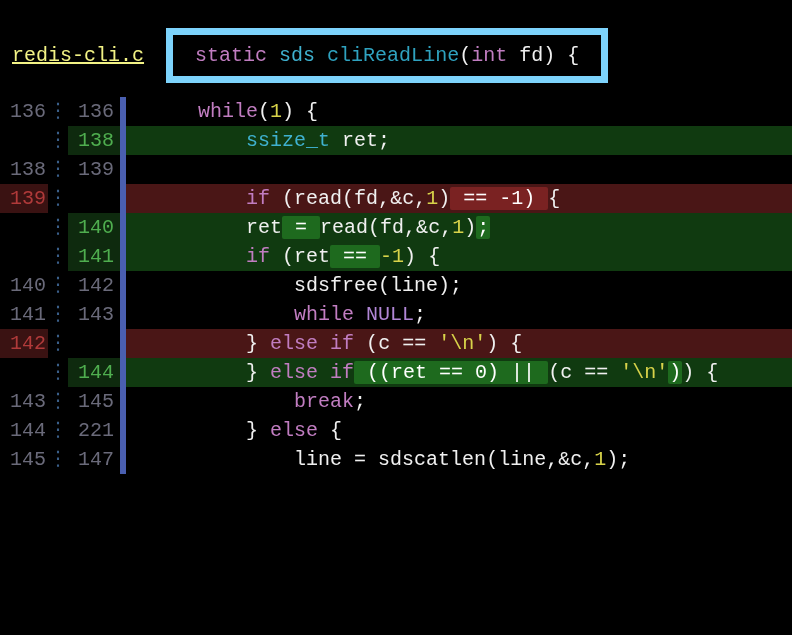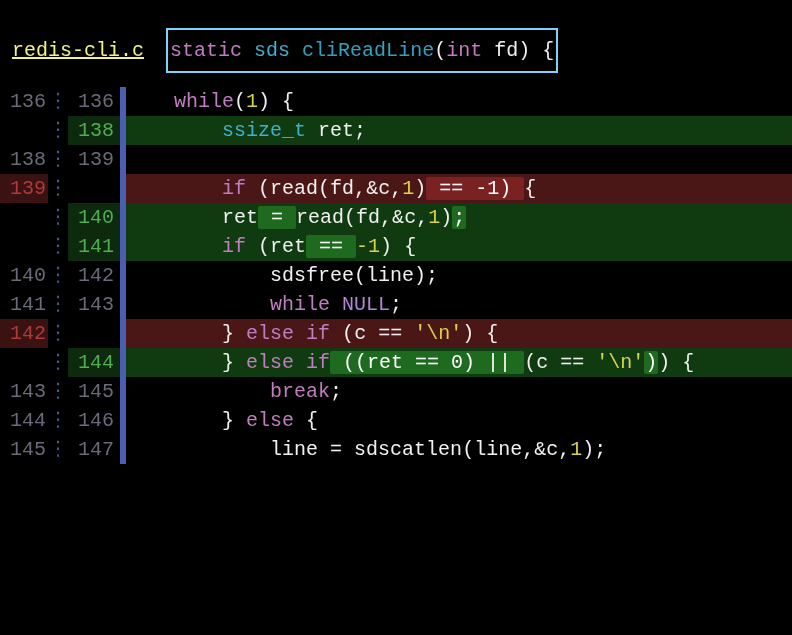--- a/index.html
+++ b/index.html
@@ -1,36 +1,36 @@
 <!DOCTYPE html>
 <html><head>
 <meta charset="utf-8">
 <style>
 html,body{margin:0;padding:0;background:#000;color:#fff;font-family:'Menlo','Consolas','Courier New',monospace;font-size:20px;line-height:1.45;}
 .wrap{width:792px;height:635px;background:#000;position:relative;overflow:hidden;}
 .filename{display:inline-block;margin:16px 4px 0 12px;color:#f2f285;text-decoration:underline;font-weight:500;}
-.func-box{border:2px solid #7dd3fc;margin:28px 0 14px 6px;padding:6px 2px;display:inline-block;}
+.func-box{border:7px solid #7dd3fc;margin:28px 0 14px 6px;padding:6px 22px;display:inline-block;}
 .kw{color:#c17dc1;} 
 .type{color:#3fb1cf;} 
 .fn{color:#2fa2bf;}
 .paren{color:#f0f0f0;}
 .str{color:#d8d34a;}
 .num{color:#d8d34a;}
 .op{color:#f0f0f0;}
 .id{color:#f0f0f0;}
 .null{color:#b186d6;}
 .diff-table{border-collapse:collapse;width:100%;}
 .diff-table td{padding:0;vertical-align:top;}
 td.oln,td.nln{width:46px;text-align:right;color:#6a6a7a;padding-right:2px;font-variant-numeric:tabular-nums;position:relative;}
 td.dot{width:12px;color:#3a5f8a;text-align:center;}
 td.nln{padding-right:6px;}
 td.oln.red{color:#b03a3a;}
 td.nln.grn{color:#4fae4f;}
 td.bar{width:6px;background:#4a5fb0;}
-td.code{padding-left:0;white-space:pre;}
+td.code{padding-left:24px;white-space:pre;}
 tr.context td.code{background:#000;}
 tr.add td.code{background:#103a10;}
 tr.del td.code{background:#4a1616;}
 tr.add td.nln{background:#0e2a0e;}
 tr.del td.oln{background:#3a1212;}
 .hl-add{background:#1e6a1e;border-radius:2px;padding:0 1px;}
 .hl-del{background:#7a2222;border-radius:2px;padding:0 1px;}
 </style>
 </head>
 <body>
@@ -121,21 +121,21 @@
         <tr class="context">
           <td class="oln">143</td>
           <td class="dot">⋮</td>
           <td class="nln">145</td>
           <td class="bar"></td>
           <td class="code">            <span class="kw">break</span><span class="paren">;</span></td>
         </tr>
         <tr class="context">
           <td class="oln">144</td>
           <td class="dot">⋮</td>
-          <td class="nln">146</td>
+          <td class="nln">221</td>
           <td class="bar"></td>
           <td class="code">        <span class="paren">}</span> <span class="kw">else</span> <span class="paren">{</span></td>
         </tr>
         <tr class="context">
           <td class="oln">145</td>
           <td class="dot">⋮</td>
           <td class="nln">147</td>
           <td class="bar"></td>
           <td class="code">            <span class="id">line</span> <span class="op">=</span> <span class="id">sdscatlen</span><span class="paren">(</span><span class="id">line</span><span class="paren">,</span><span class="op">&amp;</span><span class="id">c</span><span class="paren">,</span><span class="num">1</span><span class="paren">);</span></td>
         </tr>

